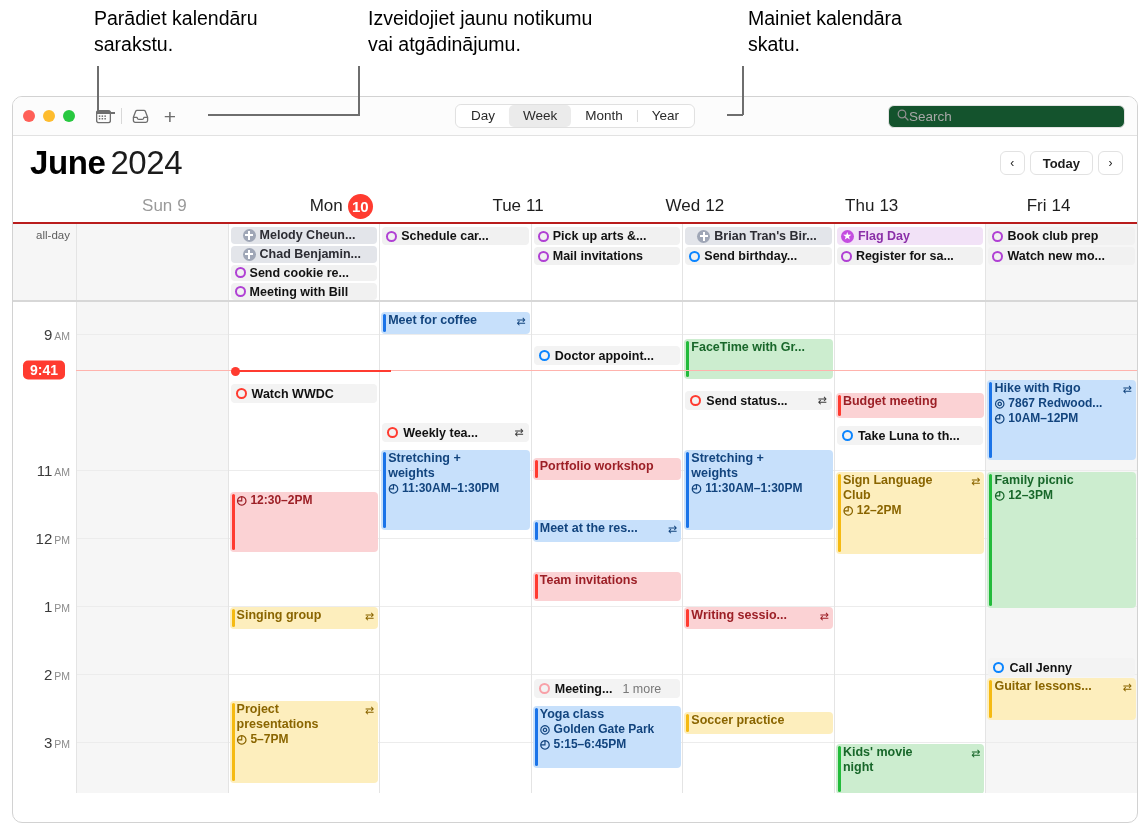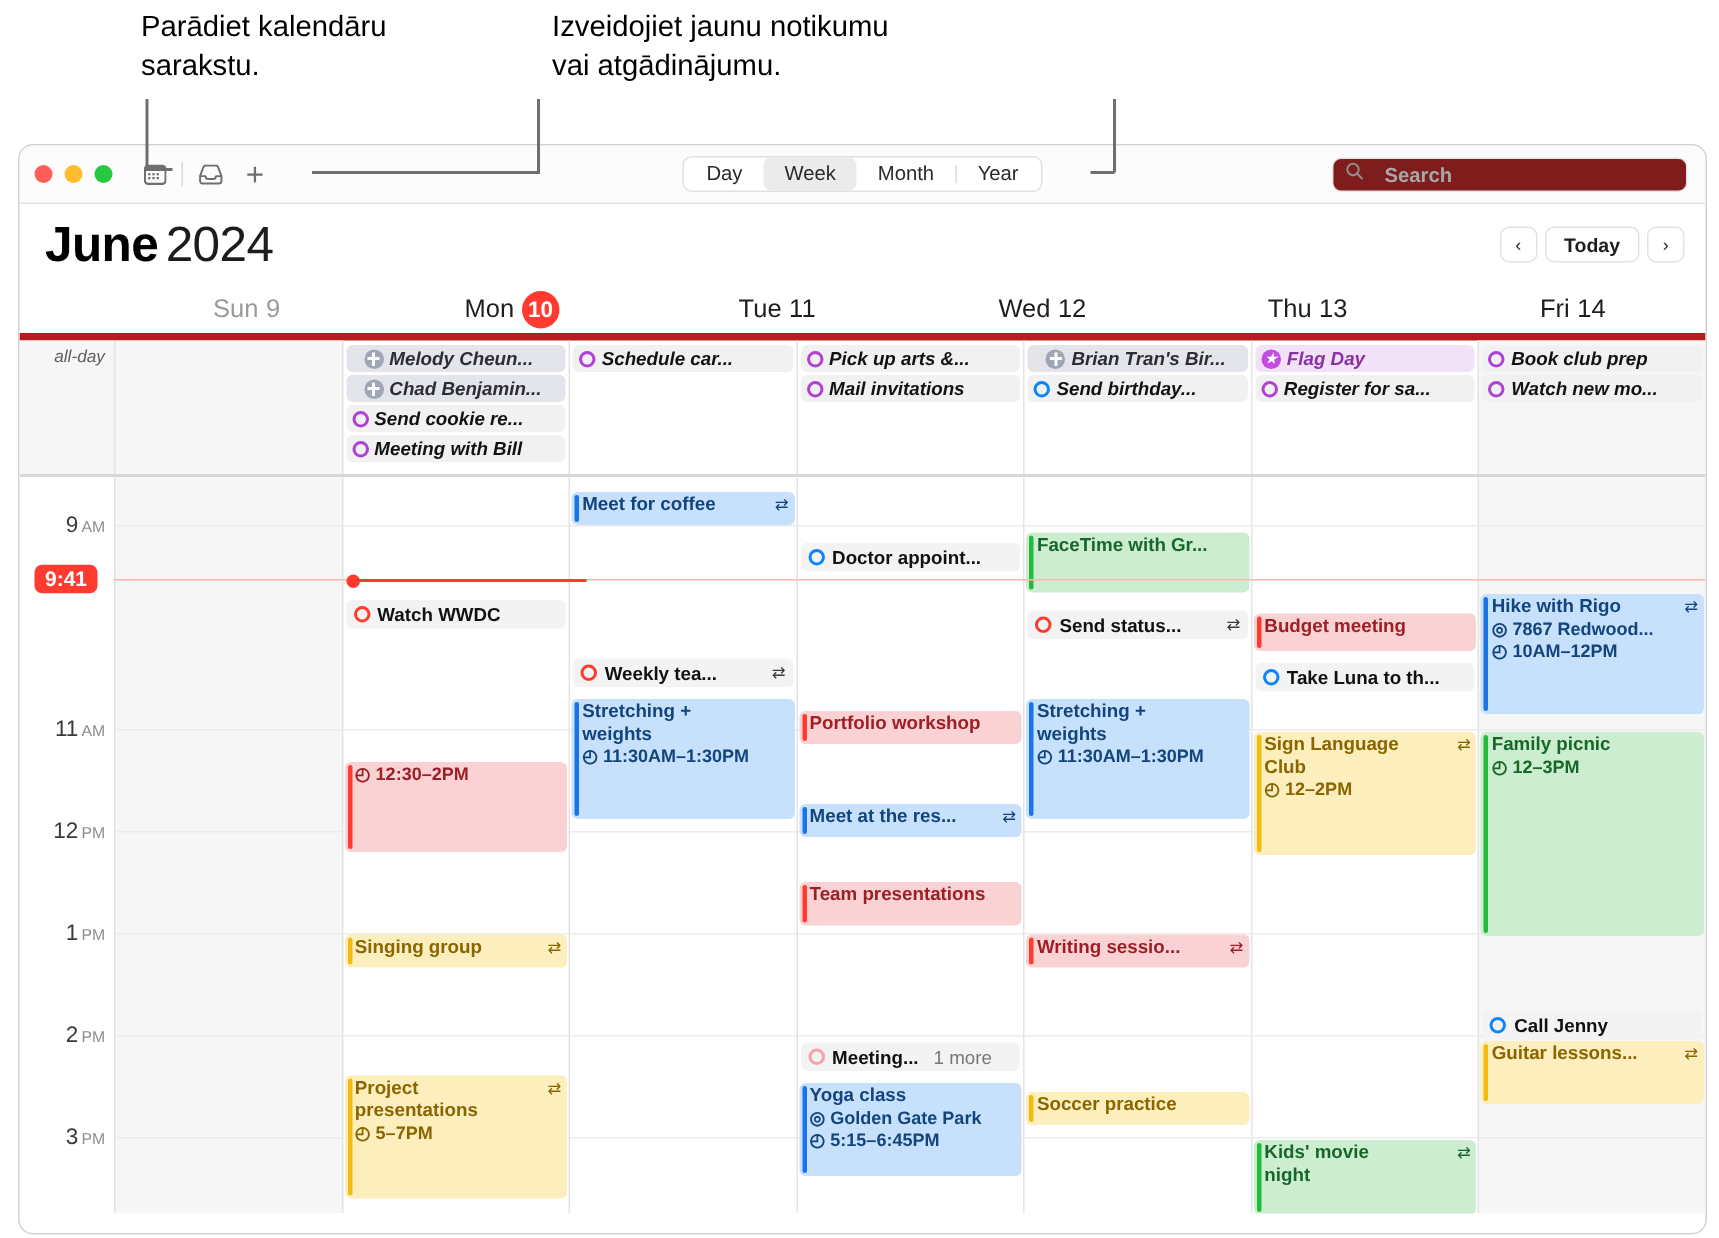--- a/index.html
+++ b/index.html
@@ -76,23 +76,23 @@
     position:relative;
   }
   .seg-item.active { background:#ebebeb; font-weight:normal; }
   .seg-div { width:1px; height:12px; background:#dcdcdc; }
 
   .searchbox {
     position:absolute; right:12px;
     width:237px; height:23px;
     border:1px solid #e3e3e3;
     border-radius:6px;
-    background:#7f1d1d;
+    background:#14532d;
     display:flex; align-items:center;
-    padding-left:8px; gap:14px;font-weight:bold;
+    padding-left:8px; gap:0;
   }
   .searchbox .sph { font-size:13.5px; color:#a8a8a8; }
 
   
   .month-bar {
     height:54px;
     display:flex; align-items:center;
     padding:0 0 0 17px;
     position:relative;
   }
@@ -123,24 +123,23 @@
   .dh .badge {
     background:#ff3b30; color:#fff;
     width:25px; height:25px; border-radius:50%;
     display:flex; align-items:center; justify-content:center;
     font-size:15px; font-weight:bold;
   }
 
   
   .allday-row {
     display:flex;
-    height:96px;
-    border-top:5px solid #b91c1c;
+    height:80px;
+    border-top:2px solid #b91c1c;
     border-bottom:2px solid #d7d7d7;
-    font-style:italic;
   }
   .ad-gutter {
     width:63px; flex:0 0 63px;
     font-size:11.5px; color:#5d5d5d;
     padding:5px 6px 0 6px; text-align:right;
     background:#f6f6f6;
   }
   .ad-col {
     flex:1 1 0; min-width:0;
     border-left:1px solid #e4e4e4;
@@ -279,20 +278,22 @@
   .b-green  { background:#22bb3b; }
 </style>
 </head>
 <body>
 
 <div class="callouts">
   <div class="callout-text" id="callout-1">Parādiet kalendāru
 sarakstu.</div>
   <div class="callout-text" id="callout-2">Izveidojiet jaunu notikumu
 vai atgādinājumu.</div>
+  <div class="callout-text" id="callout-3">Mainiet kalendāra
+skatu.</div>
 
   <div class="callout-line" style="left:97px; top:66px; width:1.5px; height:47px;"></div>
   <div class="callout-line" style="left:97px; top:112px; width:18px; height:1.5px;"></div>
 
   <div class="callout-line" style="left:358px; top:66px; width:1.5px; height:49px;"></div>
   <div class="callout-line" style="left:208px; top:114px; width:152px; height:1.5px;"></div>
 
   <div class="callout-line" style="left:742px; top:66px; width:1.5px; height:49px;"></div>
   <div class="callout-line" style="left:727px; top:114px; width:16px; height:1.5px;"></div>
 </div>
@@ -539,21 +540,21 @@
             <span class="bar b-red"></span>
             <span class="title">Portfolio workshop</span>
           </div>
           <div class="ev c-blue" style="top: 218px; height: 22px; left: 1px; right: 1px;">
             <span class="bar b-blue"></span>
             <span class="rep">⇄</span>
             <span class="title">Meet at the res...</span>
           </div>
           <div class="ev c-red" style="top: 270px; height: 29px; left: 1px; right: 1px;">
             <span class="bar b-red"></span>
-            <span class="title">Team presentations</span>
+            <span class="title">Team invitations</span>
           </div>
           <div class="task" style="top: 377px; left: 2px; right: 2px;">
             <span class="ring pink"></span>
             <span>Meeting...</span>
             <span class="more">1 more</span>
           </div>
           <div class="ev c-blue" style="top: 404px; height: 62px; left: 1px; right: 1px;">
             <span class="bar b-blue"></span>
             <span class="title">Yoga class</span>
             <span class="meta"><span>◎</span> <span>Golden Gate Park</span></span>

